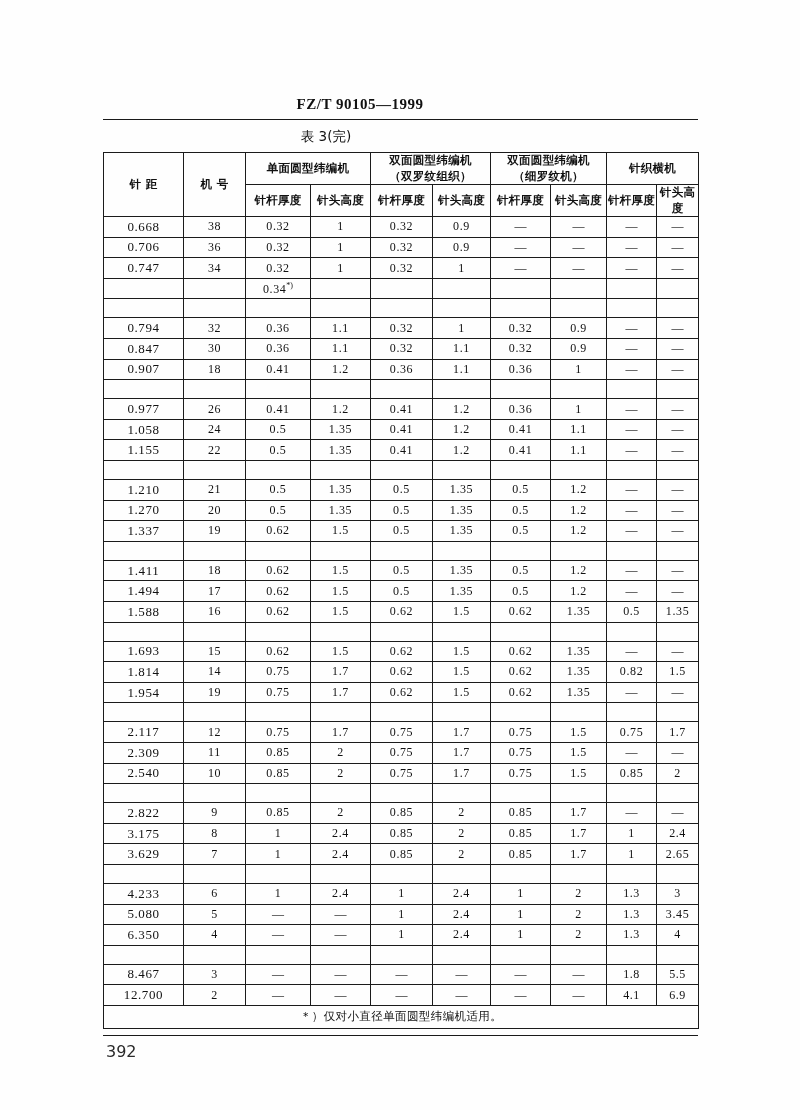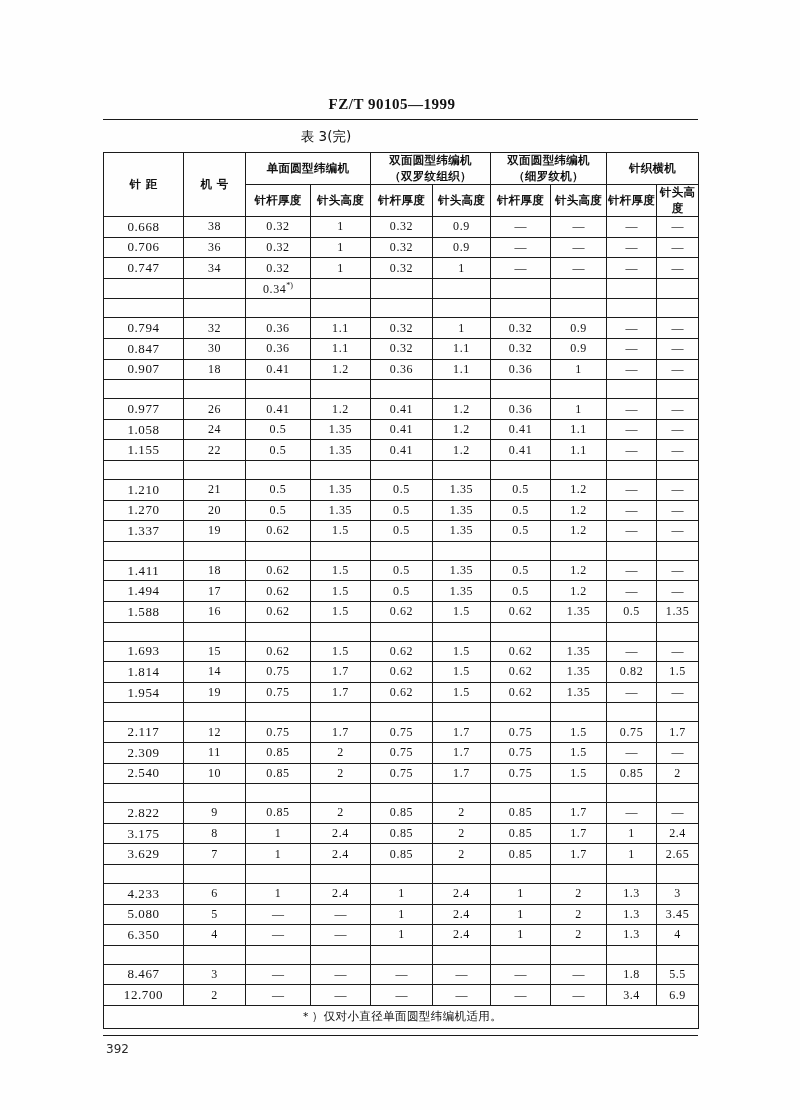--- a/index.html
+++ b/index.html
@@ -46,21 +46,20 @@
   .std-no {
     position: absolute;
     left: 0;
     top: 96px;
     width: 720px;
     text-align: center;
     font-size: 15px;
     font-weight: 700;
     letter-spacing: 0.5px;
     z-index: 2;
-    padding-left: 32px;
   }
 
   .head-rule {
     position: absolute;
     left: 103px;
     top: 119px;
     width: 595px;
     height: 0;
     border-top: 1.6px solid #1a1a1a;
     z-index: 2;
@@ -159,21 +158,21 @@
     height: 0;
     border-top: 1.6px solid #1a1a1a;
     z-index: 2;
   }
 
   .page-no {
     position: absolute;
     left: 106px;
     top: 1042px;
     font-family: "DejaVu Sans", "Liberation Sans", sans-serif;
-    font-size: 12px;
+    font-size: 16px;
     color: #2a2a2a;
     z-index: 2;
   }
 
   .dash { letter-spacing: 0; }
 </style>
 </head>
 <body>
 
 <div class="page">
@@ -687,21 +686,21 @@
           </tr>
           <tr>
             <td class="v first">12.700</td>
             <td class="v">2</td>
             <td class="v grp-start"><span class="dash">—</span></td>
             <td class="v"><span class="dash">—</span></td>
             <td class="v grp-start"><span class="dash">—</span></td>
             <td class="v"><span class="dash">—</span></td>
             <td class="v grp-start"><span class="dash">—</span></td>
             <td class="v"><span class="dash">—</span></td>
-            <td class="v grp-start">3.4</td>
+            <td class="v grp-start">4.1</td>
             <td class="v">6.9</td>
           </tr>
         </tbody>
       <tfoot>
         <tr class="footnote-row">
           <td colspan="10">＊）仅对小直径单面圆型纬编机适用。</td>
         </tr>
       </tfoot>
     </table>
   </div>

